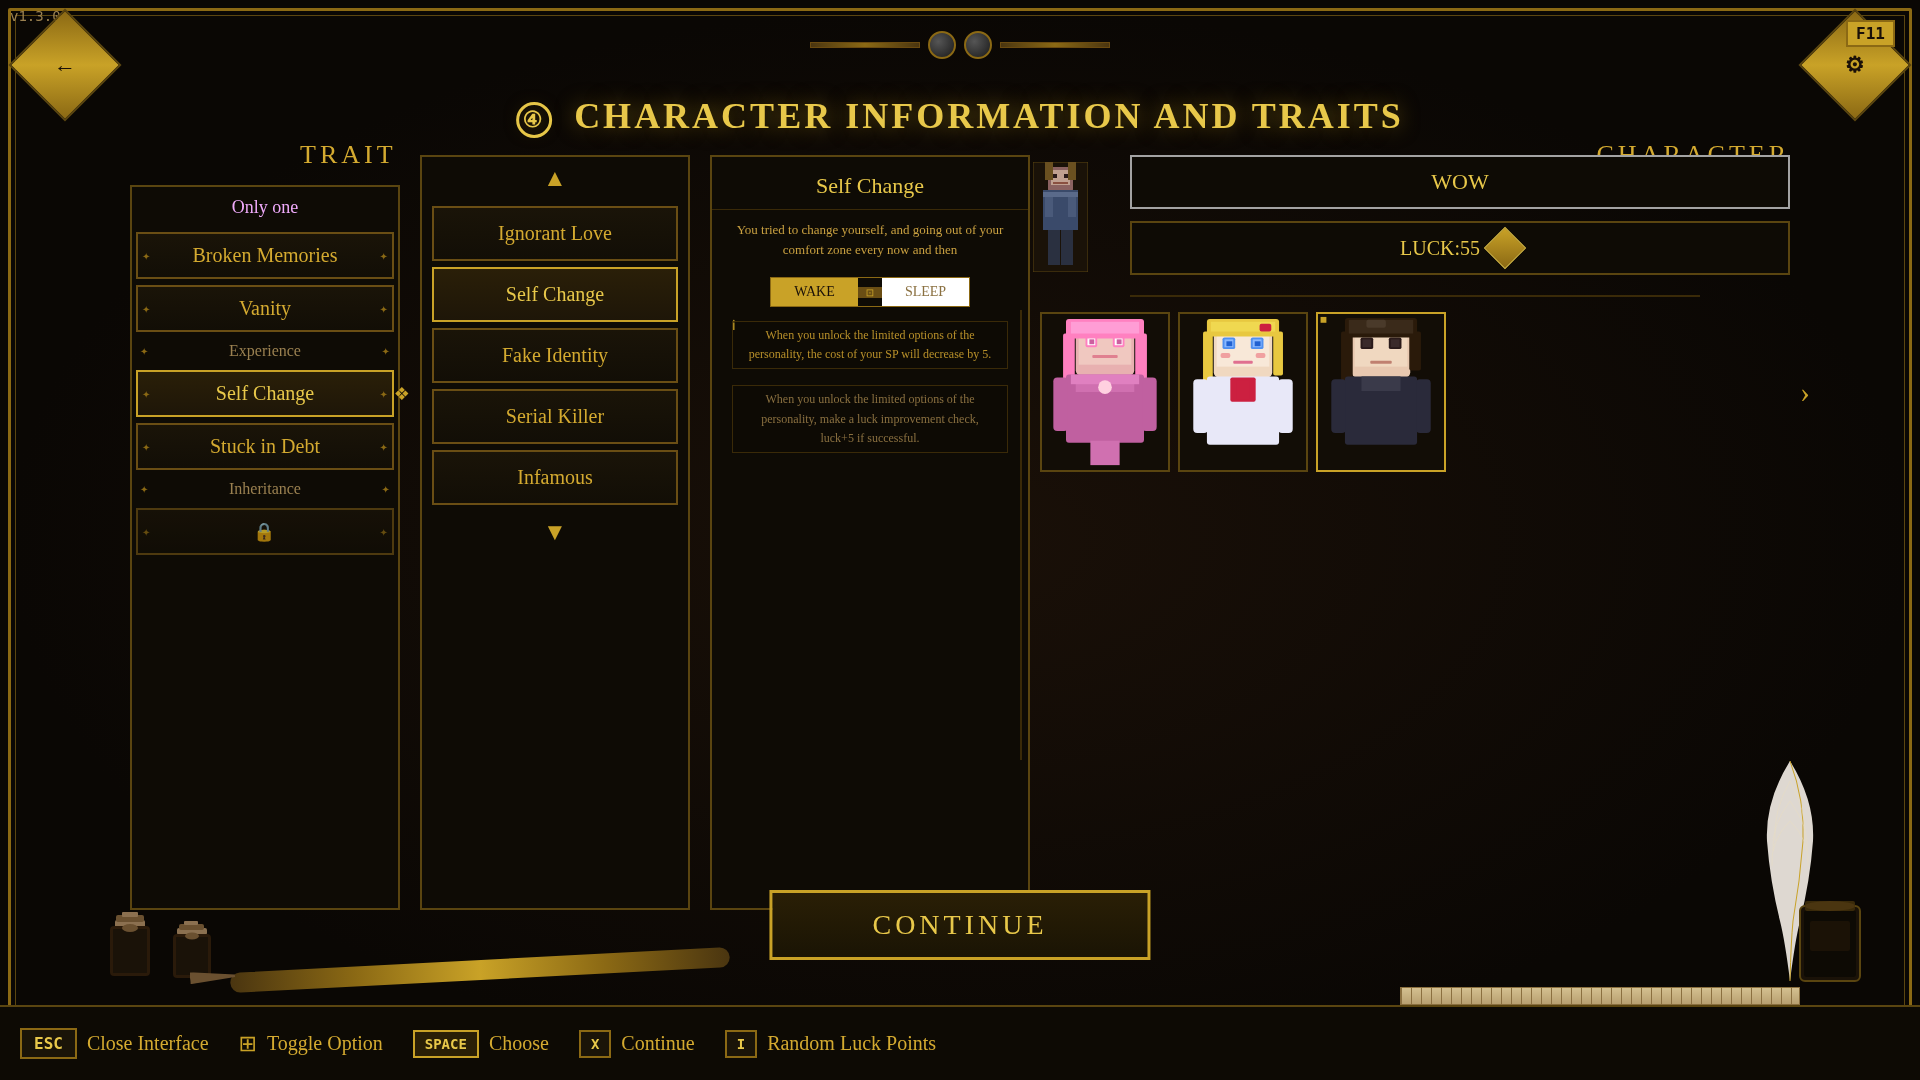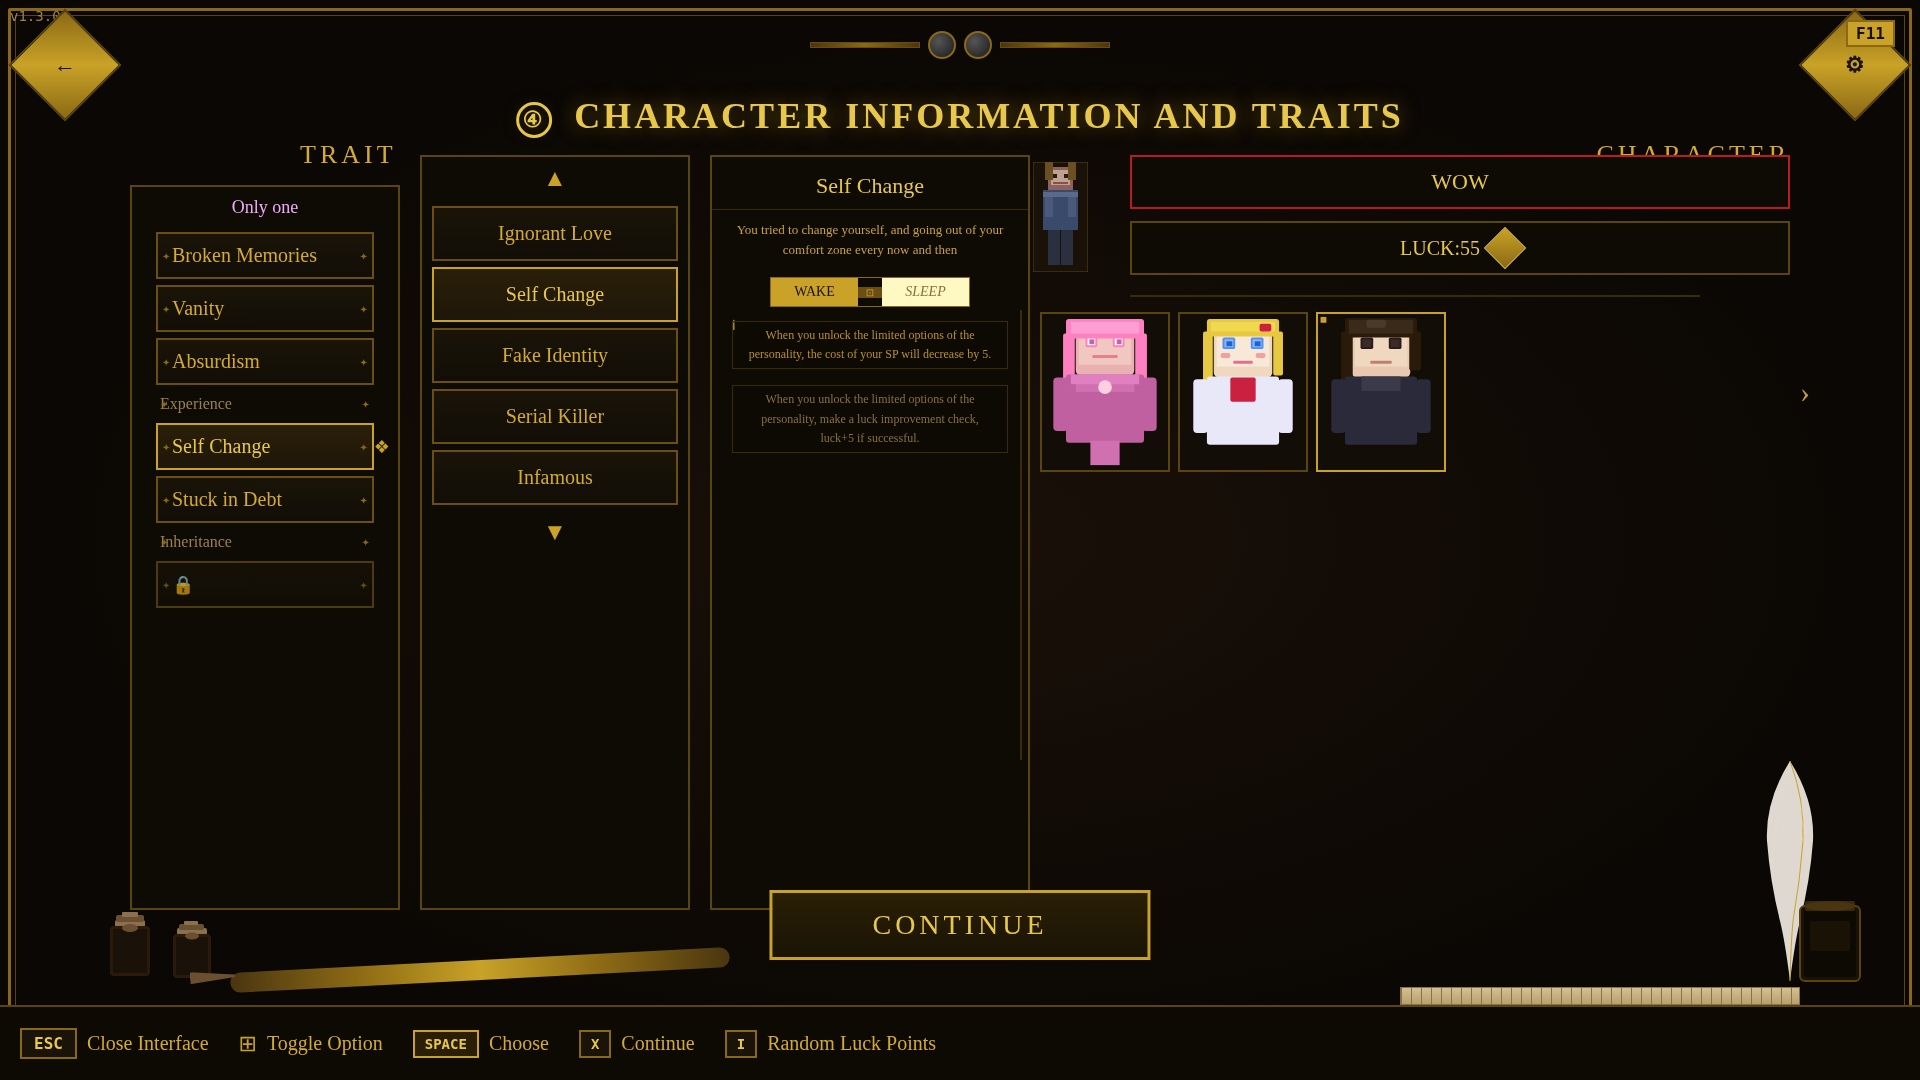--- a/index.html
+++ b/index.html
@@ -198,24 +198,25 @@
 
     .only-one-label {
       text-align: center;
       color: #f0abfc;
       font-size: 18px;
       padding: 10px 0 8px;
       font-family: Georgia, serif;
     }
 
     .trait-item {
-      margin: 6px 24px;
+      margin: 6px 4px;
       background: linear-gradient(180deg, #1a1408 0%, #120e06 100%);
       border: 2px solid #6a4e14;
       padding: 10px 14px;
+      text-align: center;
       color: #d4aa30;
       font-size: 20px;
       font-family: Georgia, serif;
       cursor: pointer;
       position: relative;
     }
 
     .trait-item::before,
     .trait-item::after {
       content: '✦';
@@ -345,23 +346,22 @@
       font-family: Georgia, serif;
       cursor: pointer;
     }
 
     .toggle-btn.active {
       background: #c9a227;
       color: #1a1008;
     }
 
     .toggle-btn.inactive {
-      background: #fef9c3;
+      background: #ffffff;
       color: #8a7040;
-      font-style: italic;
     }
 
     .toggle-slider {
       width: 24px;
       background: #6a4e14;
       display: flex;
       align-items: center;
       justify-content: center;
       color: #c9a227;
       font-size: 10px;
@@ -385,21 +385,21 @@
       left: 910px;
       top: 0;
       right: 0;
       bottom: 80px;
     }
 
     .char-name-box {
       margin-left: 90px;
       margin-bottom: 12px;
       background: #0e0b05;
-      border: 2px solid #b91c1c;
+      border: 2px solid #a3a3a3;
       padding: 12px 20px;
       text-align: center;
       color: #e8c84a;
       font-size: 22px;
       font-family: Georgia, serif;
     }
 
     .luck-box {
       margin-left: 90px;
       margin-bottom: 20px;
@@ -611,21 +611,20 @@
   <span class="section-header character">CHARACTER</span>
 </div>
 
 <div class="content-area">
 
   <div class="left-panel">
     <div class="only-one-label">Only one</div>
 
     <div class="trait-item">Broken Memories</div>
     <div class="trait-item">Vanity</div>
-    <div class="trait-item">Absurdism</div>
     <div class="trait-item experience-label">Experience</div>
     <div class="trait-item selected" style="position:relative;">
       Self Change
       <span class="selected-arrow">❖</span>
     </div>
     <div class="trait-item">Stuck in Debt</div>
     <div class="trait-item experience-label">Inheritance</div>
     <div class="trait-item locked">
       <span class="lock-icon">🔒</span>
     </div>

